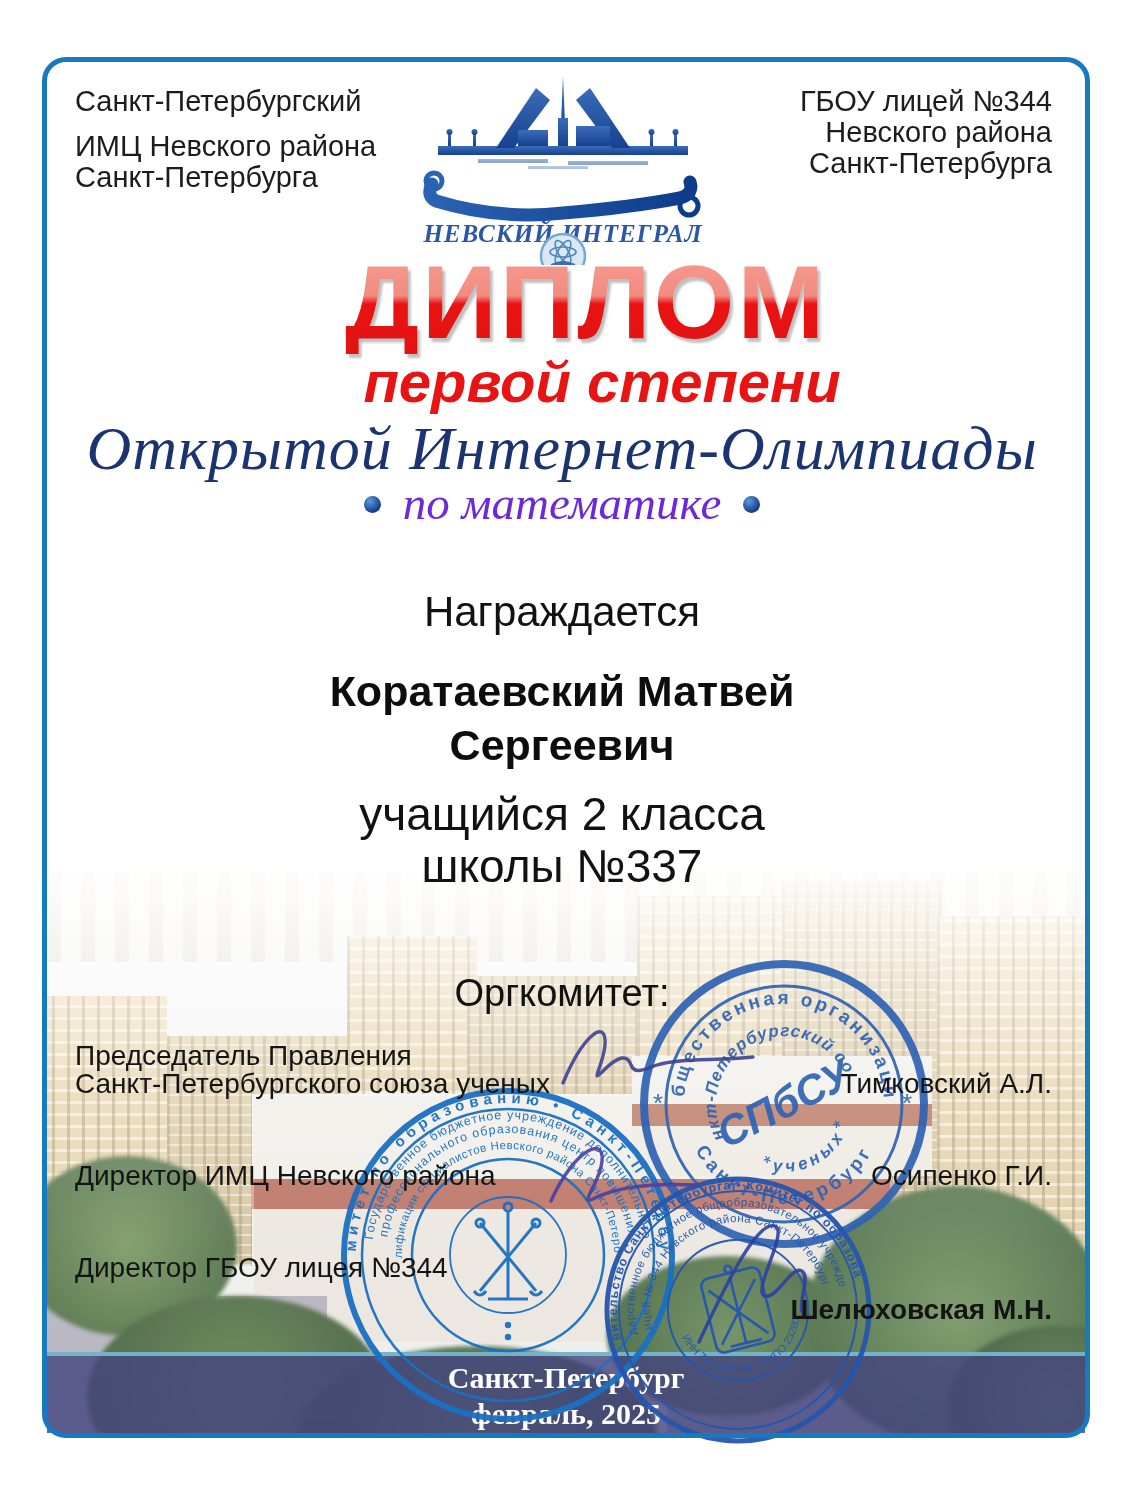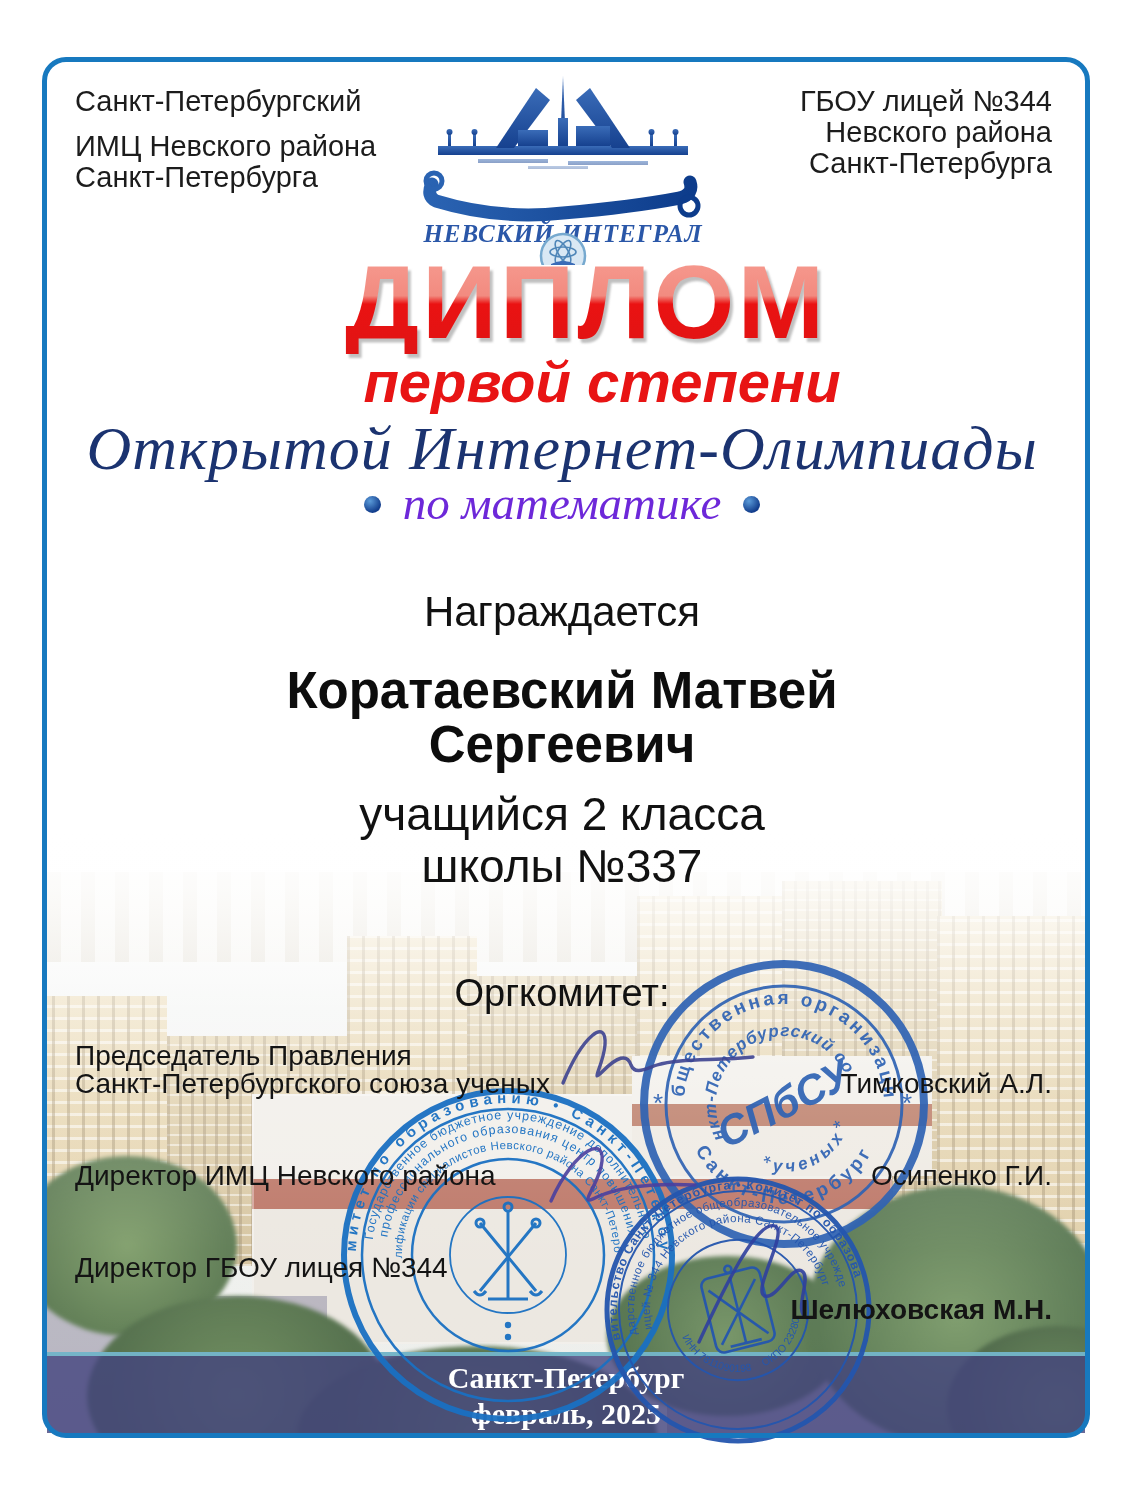--- a/index.html
+++ b/index.html
@@ -61,21 +61,21 @@
         filter:drop-shadow(3px 4px 1px rgba(150,150,150,.6));margin-left:24px;}
   .title-degree{top:352px;font-style:italic;font-weight:700;font-size:58px;line-height:60px;color:#e81414;padding-left:40px;}
   .oly1{top:416px;font-family:"Liberation Serif",serif;font-style:italic;font-size:62px;
         line-height:64px;color:#1b3370;letter-spacing:1px;}
   .oly2{top:474px;font-family:"Liberation Serif",serif;font-style:italic;font-size:47px;
         line-height:58px;color:#6d28d9;}
   .dot{display:inline-block;width:17px;height:17px;border-radius:50%;vertical-align:middle;
         background:radial-gradient(circle at 35% 30%,#5b9bd9,#123d8c 70%);margin:0 22px 8px 22px;}
 
   .awarded{top:588px;font-size:42px;color:#111;}
-  .name{top:664px;font-weight:700;font-size:51px;line-height:54px;color:#0d0d0d;}
+  .name{top:664px;font-weight:700;font-size:43px;line-height:54px;color:#0d0d0d;}
   .student{top:788px;font-size:46px;line-height:52px;color:#111;}
 
   .committee-h{top:972px;font-size:38px;color:#111;}
 
   .role{position:absolute;left:75px;font-size:28px;line-height:28px;color:#141414;z-index:4;text-align:left;}
   .sig-name{position:absolute;right:73px;font-size:28px;line-height:28px;color:#141414;z-index:4;text-align:right;}
 
   
   .stamp{position:absolute;z-index:3;}
   .sig{position:absolute;z-index:3;}

